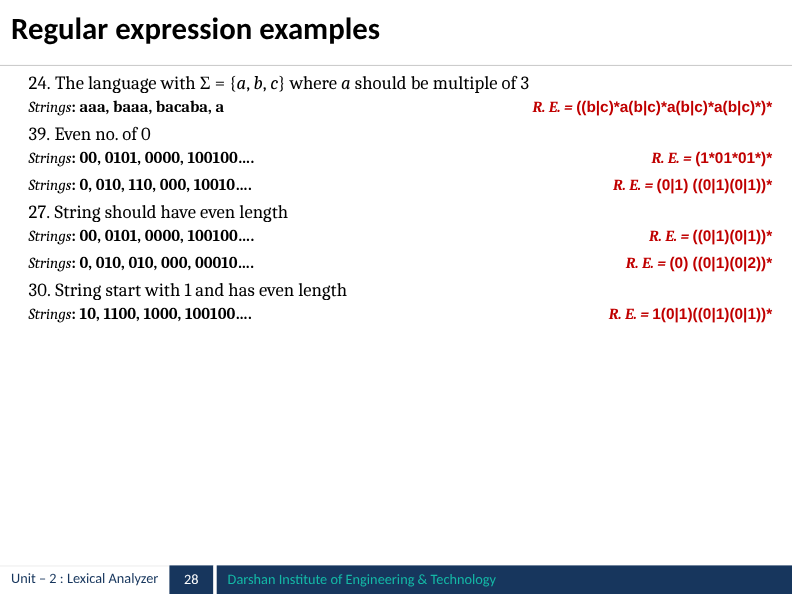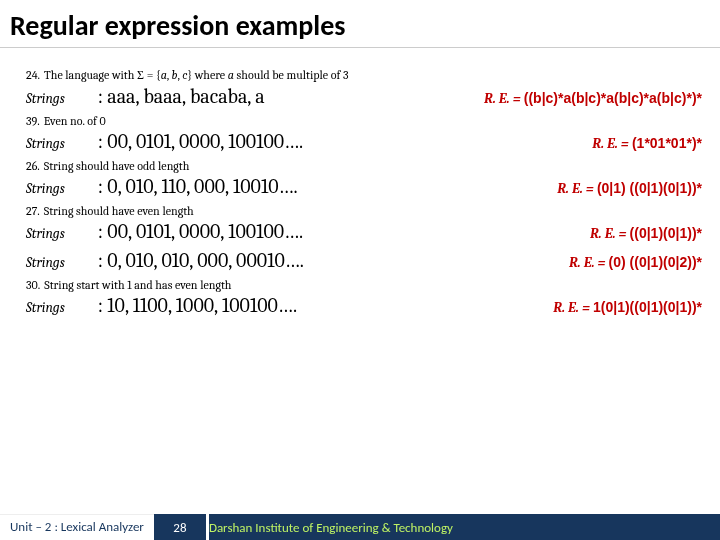--- a/index.html
+++ b/index.html
@@ -8,30 +8,30 @@
     height: 540px;
     font-family: Calibri, Arial, sans-serif;
     background: #fff;
     position: relative;
     overflow: hidden;
   }
   .title {
     font-size: 28px;
     font-weight: bold;
     color: #000;
-    padding: 8px 4px 4px 10px;
+    padding: 8px 4px 16px 10px;
     border-bottom: 1px solid #ccc;
-    margin-bottom: 20px;
+    margin-bottom: 6px;
   }
   .content {
     padding: 0 18px 0 26px;
   }
   .item-prob {
     font-family: "Cambria Math", Cambria, Georgia, serif;
-    font-size: 12px;
+    font-size: 17px;
     color: #000;
     margin-top: 2px;
   }
   .item-prob .num { margin-right: 4px; }
   .row {
     display: flex;
     justify-content: space-between;
     align-items: baseline;
     margin-top: 2px;
     margin-bottom: 6px;
@@ -39,24 +39,23 @@
   .strings-label {
     font-family: "Cambria Math", Cambria, Georgia, serif;
     font-style: italic;
     font-weight: normal;
     font-size: 14px;
     color: #000;
     text-align: right;
   }
   .strings-val {
     font-family: "Cambria Math", Cambria, Georgia, serif;
-    font-weight: normal;
-    font-size: 20px;
+    font-weight: bold;
+    font-size: 15px;
     color: #000;
-    margin-left: 33px;
   }
   .re-label {
     font-family: "Cambria Math", Cambria, Georgia, serif;
     font-style: italic;
     font-weight: bold;
     font-size: 14px;
     color: #c00000;
     text-align: right;
   }
   .re-val {
@@ -80,33 +79,33 @@
     color: #17365d;
     padding: 4px 10px;
     flex: 0 0 auto;
     border-top: 1px solid #eee;
     font-weight: 500;
   }
   .footer-mid {
     background: #17365d;
     color: #fff;
     flex: 0 0 auto;
-    width: 52px;
+    width: 40px;
     display: flex;
     align-items: center;
     justify-content: center;
     font-weight: 500;
   }
   .footer-right {
     background: #17365d;
-    color: #bef264;
+    color: #14b8a6;
     flex: 1 1 auto;
     display: flex;
     align-items: center;
-    padding-left: 0;
+    padding-left: 10px;
     font-weight: 500;
   }
   .footer-gap {
     width: 3px;
     background: #fff;
   }
 </style>
 </head>
 <body>
 
@@ -116,21 +115,20 @@
     <div class="item-prob"><span class="num">24.</span>The language with Σ = {<i>a</i>, <i>b</i>, <i>c</i>} where <i>a</i> should be multiple of 3</div>
     <div class="row">
       <div><span class="strings-label">Strings</span><span class="strings-val">: aaa, baaa, bacaba, a</span></div>
       <div><span class="re-label">R. E. = </span><span class="re-val">((b|c)*a(b|c)*a(b|c)*a(b|c)*)*</span></div>
     </div>
     <div class="item-prob"><span class="num">39.</span>Even no. of 0</div>
     <div class="row">
       <div><span class="strings-label">Strings</span><span class="strings-val">: 00, 0101, 0000, 100100….</span></div>
       <div><span class="re-label">R. E. = </span><span class="re-val">(1*01*01*)*</span></div>
     </div>
-    <div class="item-prob"><span class="num">26.</span>String should have odd length</div>
     <div class="row">
       <div><span class="strings-label">Strings</span><span class="strings-val">: 0, 010, 110, 000, 10010….</span></div>
       <div><span class="re-label">R. E. = </span><span class="re-val">(0|1) ((0|1)(0|1))*</span></div>
     </div>
     <div class="item-prob"><span class="num">27.</span>String should have even length</div>
     <div class="row">
       <div><span class="strings-label">Strings</span><span class="strings-val">: 00, 0101, 0000, 100100….</span></div>
       <div><span class="re-label">R. E. = </span><span class="re-val">((0|1)(0|1))*</span></div>
     </div>
     <div class="row">

